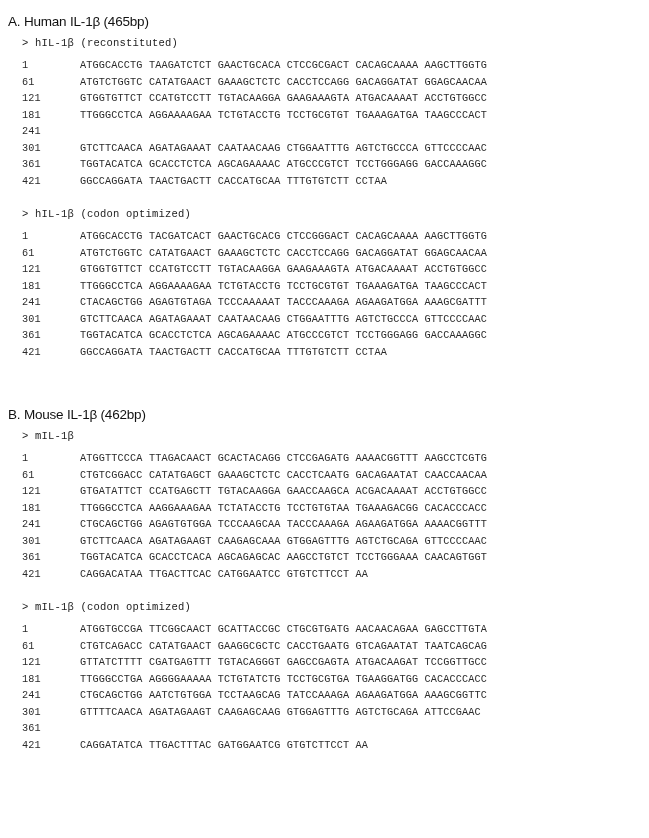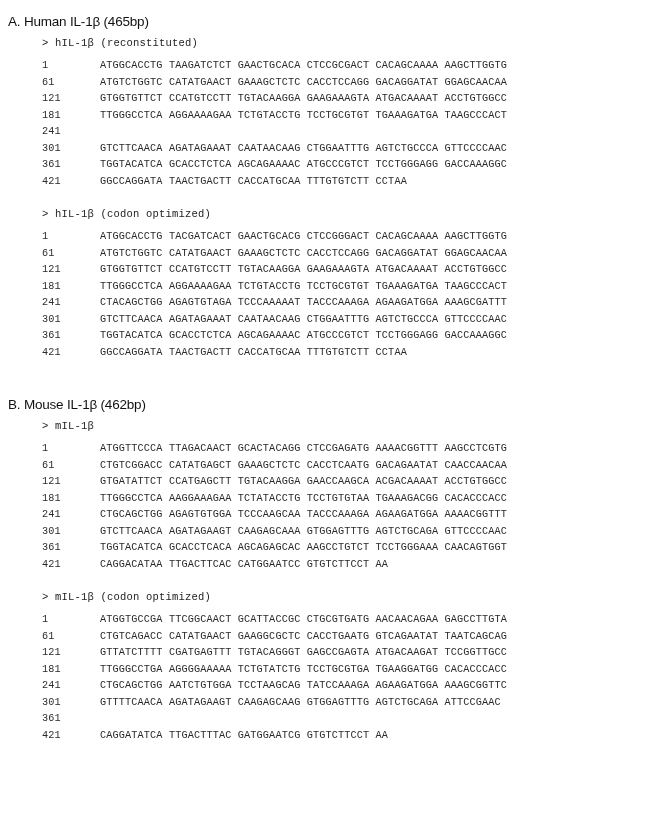--- a/index.html
+++ b/index.html
@@ -29,25 +29,25 @@
     font-family: "Liberation Sans", sans-serif;
     font-size: 13.5px;
     font-weight: 400;
     color: #111111;
     letter-spacing: -0.2px;
     padding-left: 8px;
     margin: 0 0 8px 0;
     white-space: nowrap;
   }
   .panel-b .panel-title {
-    margin-top: 14px;
+    margin-top: 24px;
   }
   .seq-block {
     margin: 0 0 0 0;
-    padding-left: 42px;
+    padding-left: 22px;
   }
   .seq-header {
     font-family: "Liberation Mono", monospace;
     font-size: 10.5px;
     color: #222222;
     letter-spacing: 0.2px;
     white-space: pre;
     margin-bottom: 9px;
   }
   .seq-row {

